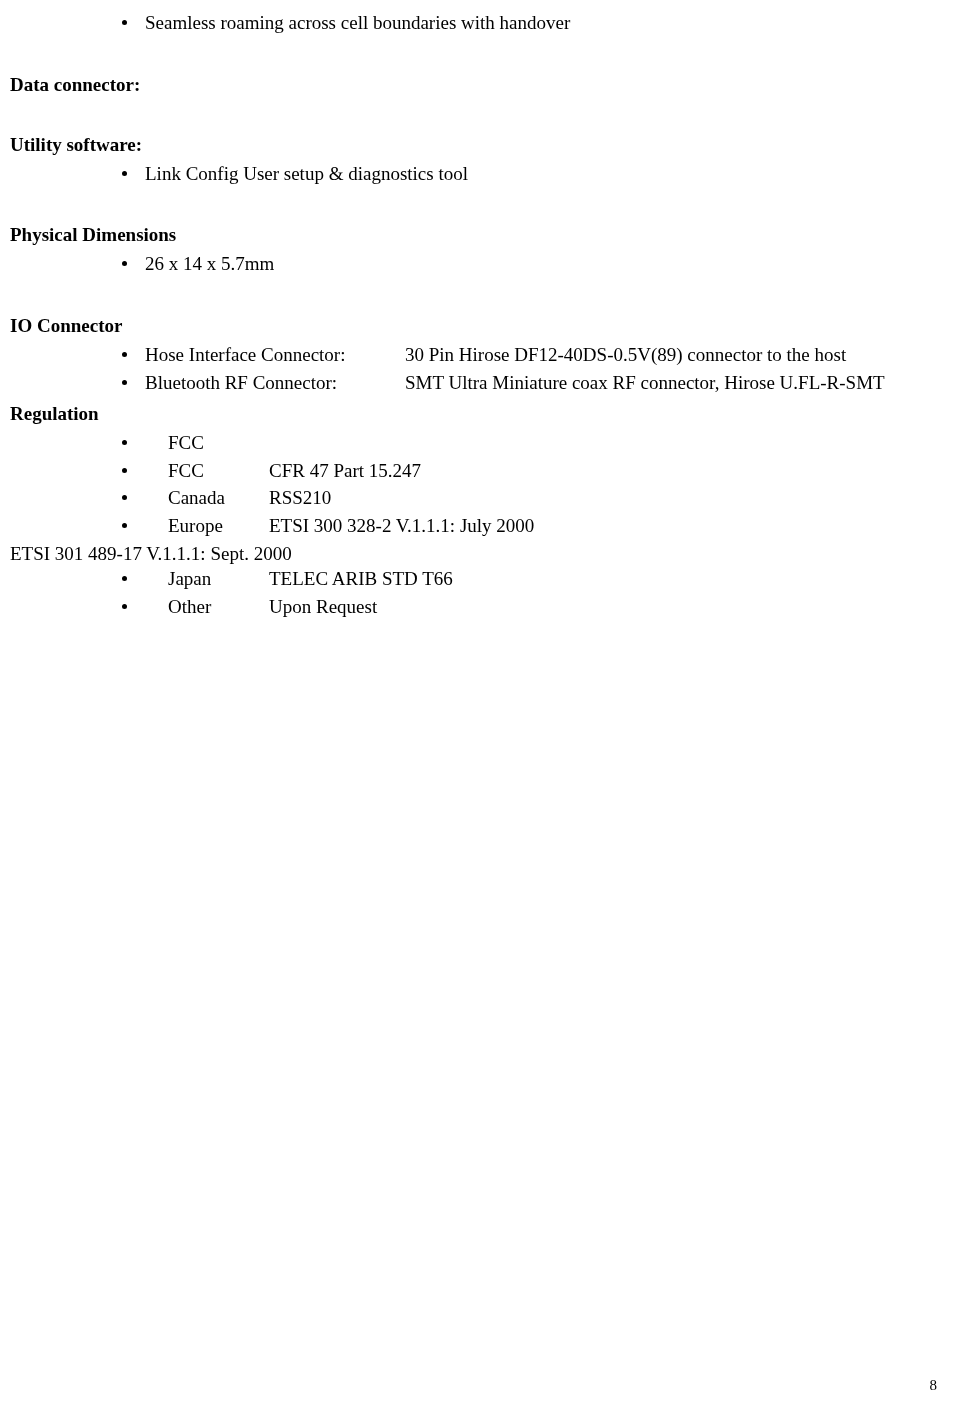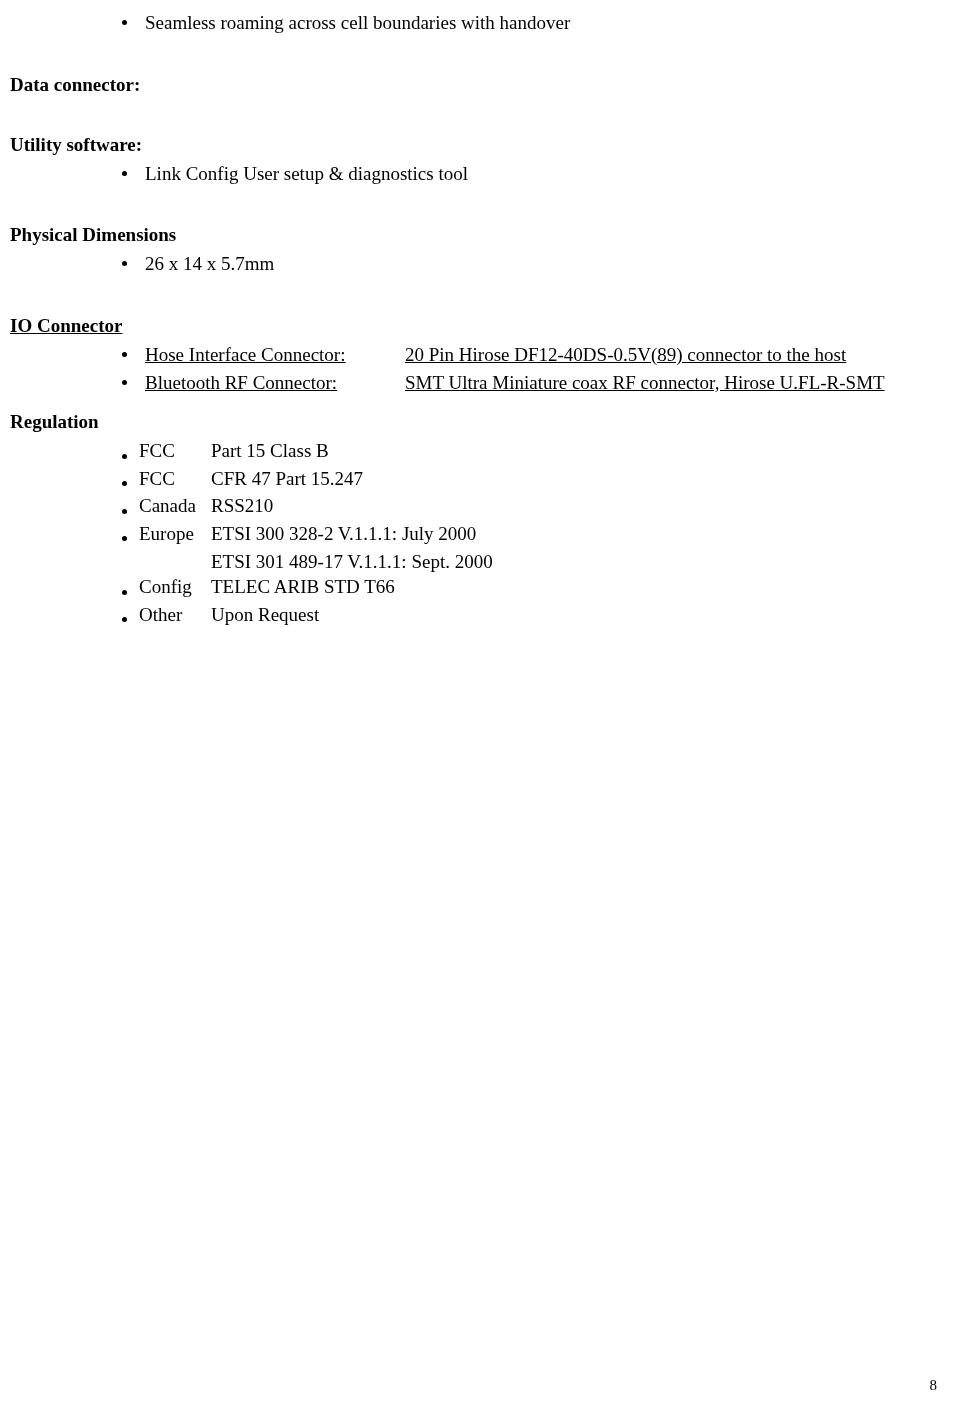--- a/index.html
+++ b/index.html
@@ -46,43 +46,43 @@
     }
     .two-col .label {
       width: 260px;
       flex-shrink: 0;
     }
     .two-col .value {
       flex: 1;
     }
     .reg-item {
       display: flex;
-      align-items: center;
+      align-items: flex-start;
       margin-bottom: 2px;
       line-height: 1.35;
+      gap: 29px;
     }
     .reg-dot {
       width: 5px;
       height: 5px;
       background: #000;
       border-radius: 50%;
       margin-top: 10px;
       margin-left: 112px;
       margin-right: 12px;
       flex-shrink: 0;
     }
     .reg-label {
       width: 72px;
       flex-shrink: 0;
     }
     .reg-value {
       flex: 1;
     }
     .reg-cont {
-      margin-left: 201px;
       line-height: 1.35;
     }
     .page-number {
       position: absolute;
       bottom: 20px;
       right: 30px;
       font-size: 15px;
     }
   </style>
 </head>
@@ -108,45 +108,44 @@
 </div>
 
 <div class="section">
   <div class="section-header">Physical Dimensions</div>
   <div class="bullet-item">
     <div class="bullet-dot"></div>
     <div class="bullet-content">26 x 14 x 5.7mm</div>
   </div>
 </div>
 
-<div class="section" style="margin-bottom:16px;text-decoration:underline;">
+<div class="section" style="margin-bottom:8px;">
   <div class="section-header">IO Connector</div>
   <div class="bullet-item">
     <div class="bullet-dot"></div>
     <div class="bullet-content two-col">
       <div class="label">Hose Interface Connector:</div>
-      <div class="value">20 Pin Hirose DF12-40DS-0.5V(89) connector to the host</div>
+      <div class="value">30 Pin Hirose DF12-40DS-0.5V(89) connector to the host</div>
     </div>
   </div>
   <div class="bullet-item">
     <div class="bullet-dot"></div>
     <div class="bullet-content two-col">
       <div class="label">Bluetooth RF Connector:</div>
       <div class="value">SMT Ultra Miniature coax RF connector, Hirose U.FL-R-SMT</div>
     </div>
   </div>
 </div>
 
 <div class="section">
   <div class="section-header">Regulation</div>
 
   <div class="reg-item">
     <div class="reg-dot"></div>
     <div class="reg-label">FCC</div>
-    <div class="reg-value">Part 15 Class B</div>
   </div>
 
   <div class="reg-item">
     <div class="reg-dot"></div>
     <div class="reg-label">FCC</div>
     <div class="reg-value">CFR 47 Part 15.247</div>
   </div>
 
   <div class="reg-item">
     <div class="reg-dot"></div>
@@ -156,21 +155,21 @@
 
   <div class="reg-item">
     <div class="reg-dot"></div>
     <div class="reg-label">Europe</div>
     <div class="reg-value">ETSI 300 328-2 V.1.1.1: July 2000</div>
   </div>
   <div class="reg-cont">ETSI 301 489-17 V.1.1.1: Sept. 2000</div>
 
   <div class="reg-item">
     <div class="reg-dot"></div>
-    <div class="reg-label">Config</div>
+    <div class="reg-label">Japan</div>
     <div class="reg-value">TELEC ARIB STD T66</div>
   </div>
 
   <div class="reg-item">
     <div class="reg-dot"></div>
     <div class="reg-label">Other</div>
     <div class="reg-value">Upon Request</div>
   </div>
 </div>
 

